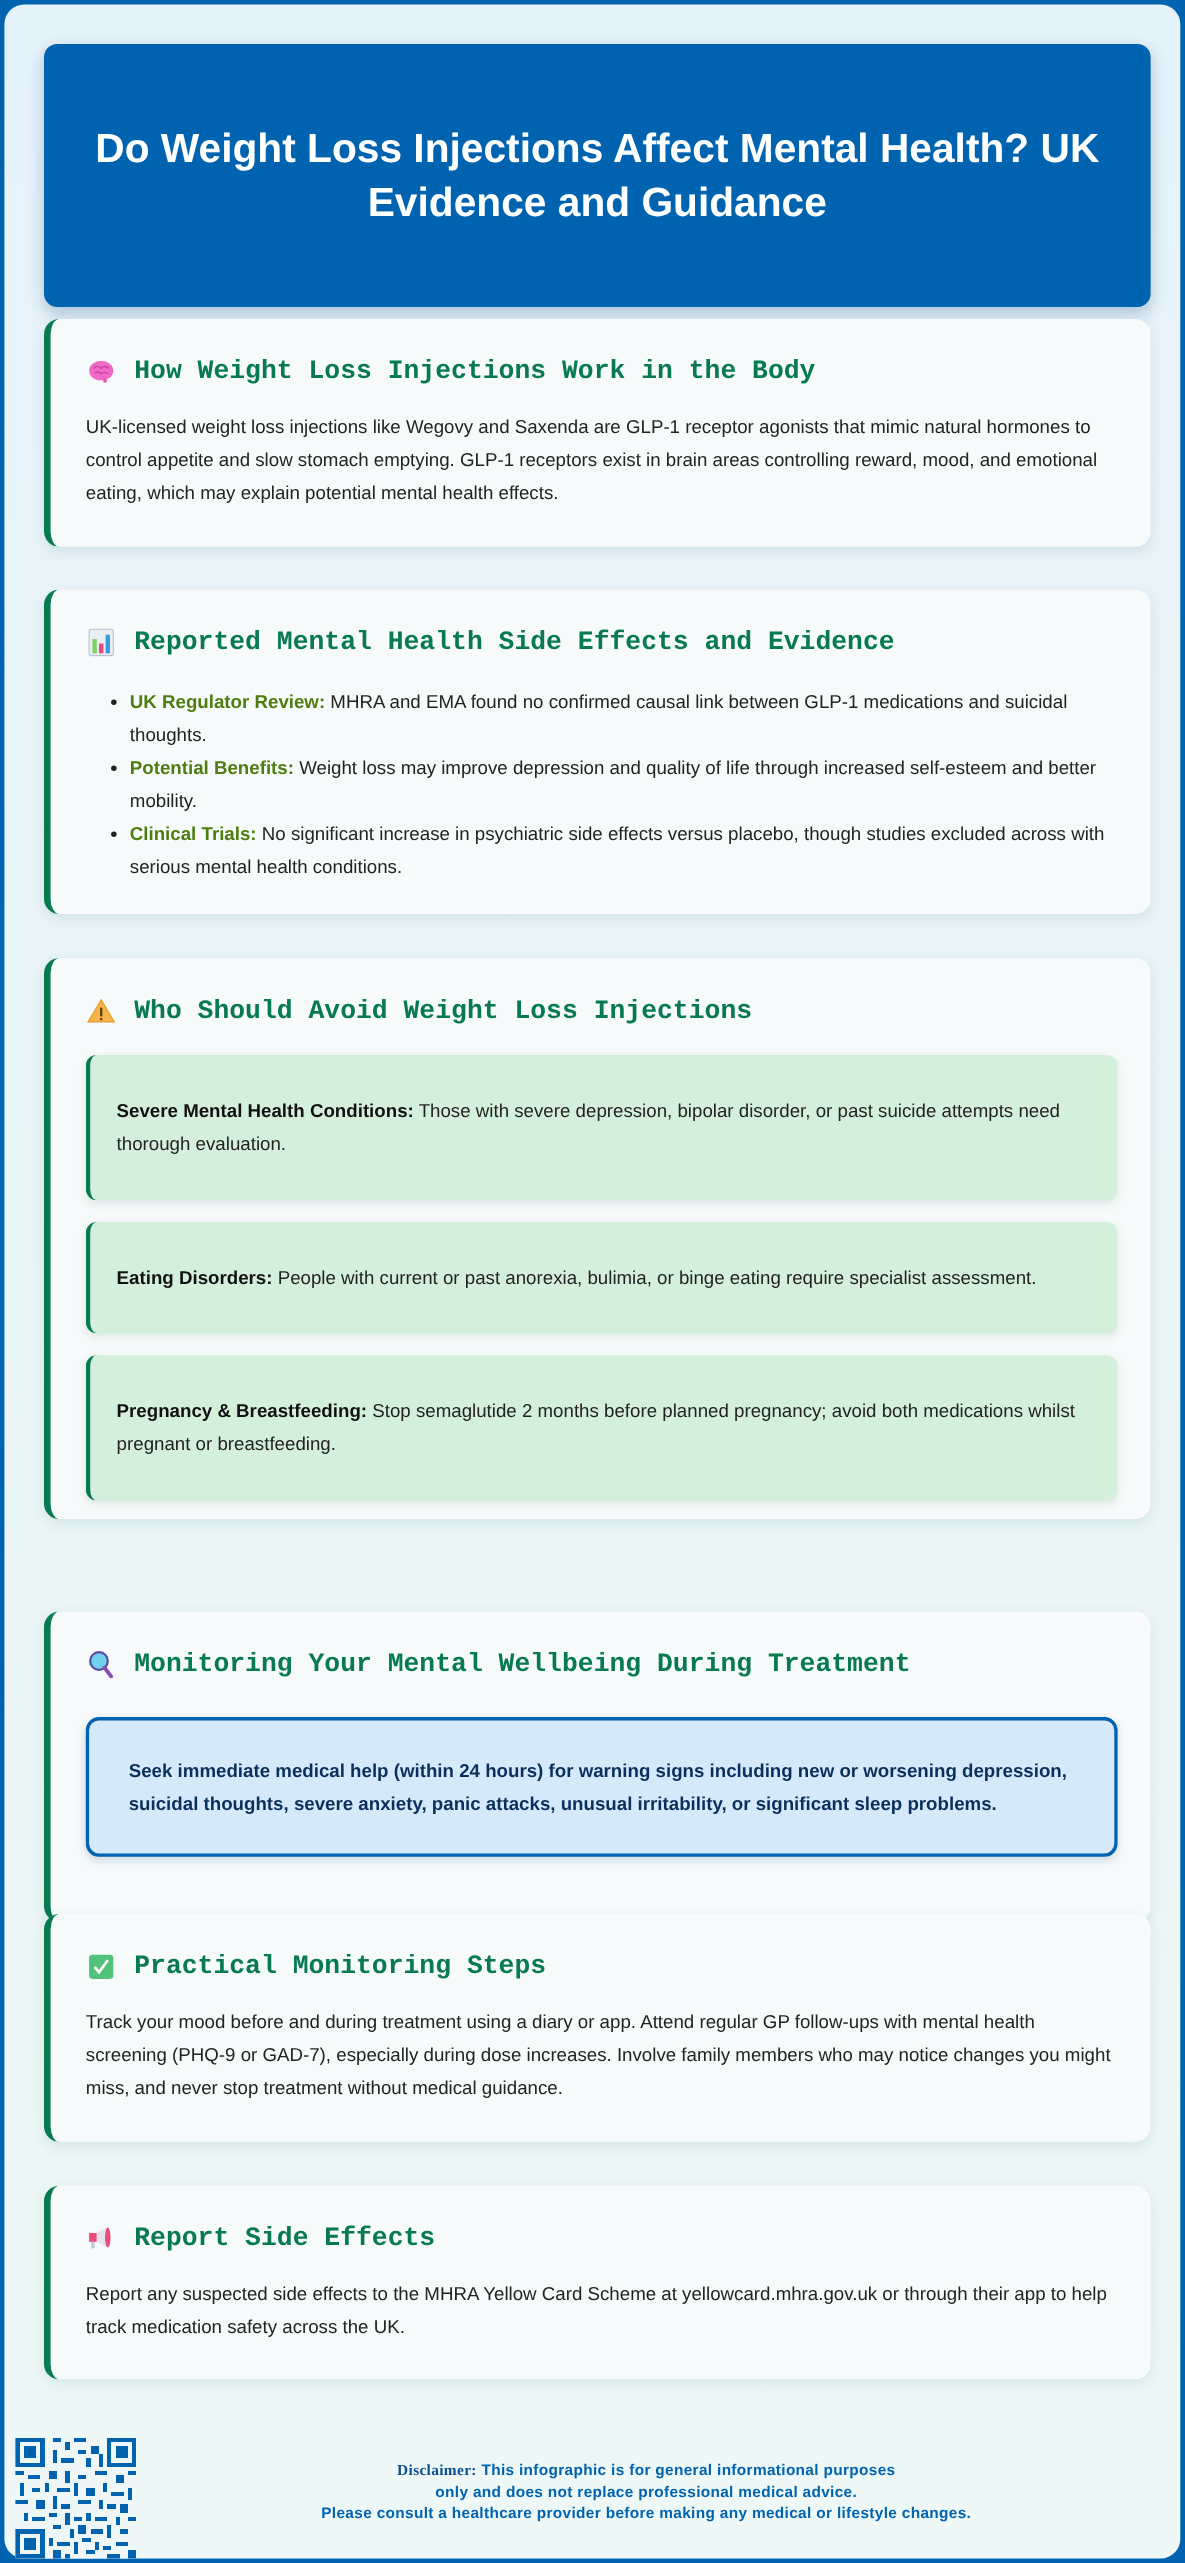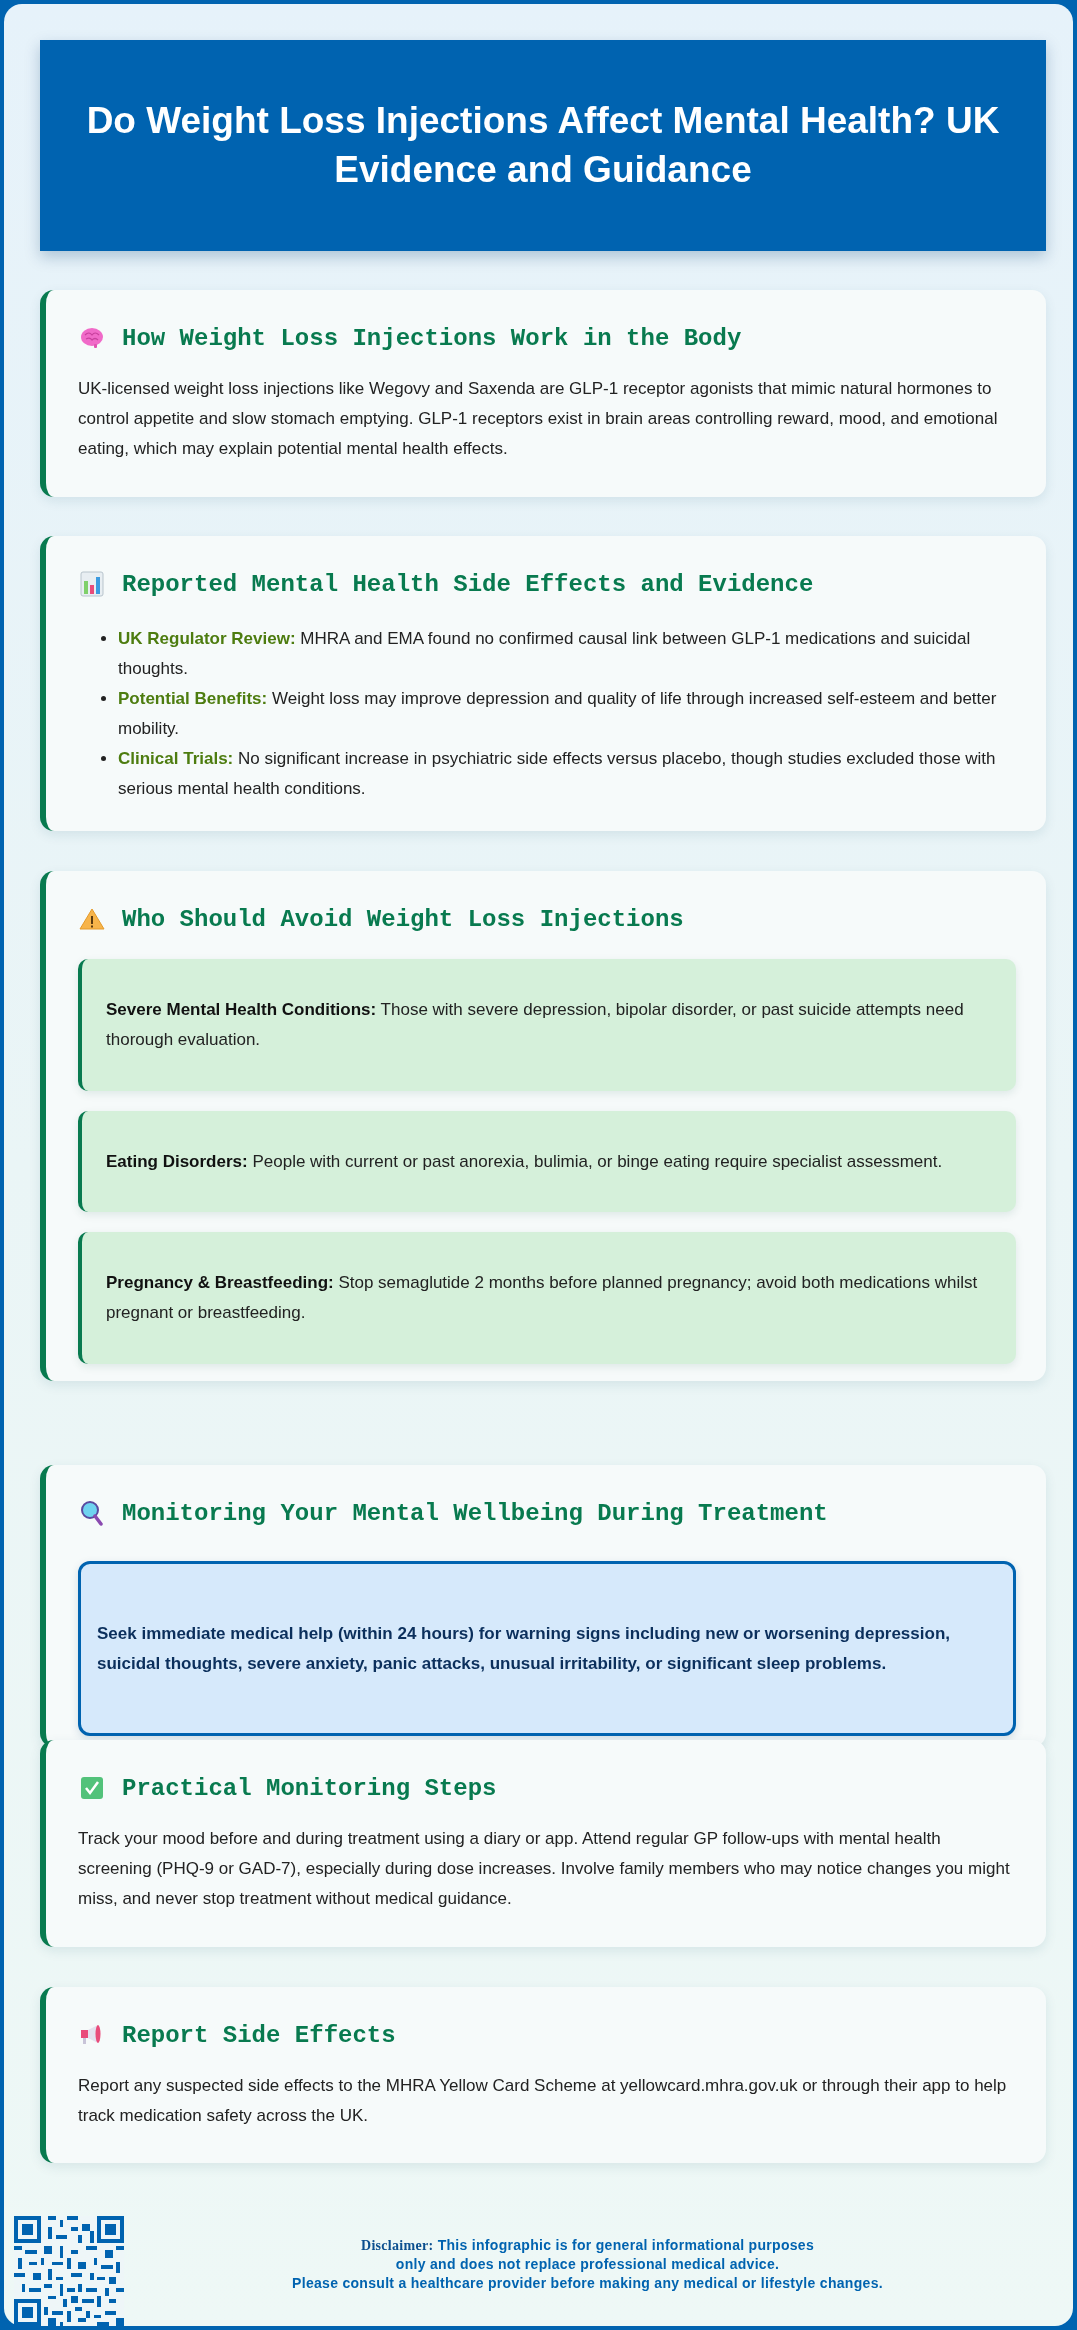--- a/index.html
+++ b/index.html
@@ -4,22 +4,22 @@
 <style>
   * { box-sizing: border-box; margin: 0; padding: 0; }
   html, body { width: 1077px; height: 2330px; background: #0063b0; }
   body { font-family: "Liberation Sans", sans-serif; position: relative; overflow: hidden; }
   .frame {
     position: absolute; left: 4px; top: 4px; width: 1069px; height: 2322px;
     border-radius: 18px;
     background: linear-gradient(180deg, #e6f2fa 0%, #eaf5f6 50%, #eef8f6 100%);
   }
   .hero {
-    position: absolute; left: 36px; top: 36px; width: 1006px; height: 211px;
-    background: #0063b0; border-radius: 0;
+    position: absolute; left: 36px; top: 36px; width: 1006px; height: 239px;
+    background: #0063b0; border-radius: 12px;
     box-shadow: 0 6px 14px rgba(0, 60, 110, 0.25);
     display: flex; align-items: center; justify-content: center; text-align: center;
     padding: 16px 40px;
   }
   .hero h1 {
     color: #ffffff; font-size: 37px; font-weight: bold; line-height: 1.3;
   }
   .card {
     position: absolute; left: 36px; width: 1006px;
     background: #f6fafa; border-radius: 14px;
@@ -46,21 +46,21 @@
   .sub {
     background: #d5f0da; border-radius: 10px; border-left: 4px solid #087a4f;
     box-shadow: 0 3px 8px rgba(0, 80, 60, 0.10);
     padding: 0 24px; display: flex; align-items: center;
     color: #222; font-size: 17px; line-height: 30px;
     margin-bottom: 20px;
   }
   .sub b { color: #111; }
   .alert {
     margin-top: 28px; background: #d6e9fb; border: 3px solid #0063b0; border-radius: 12px;
-    padding: 0 16px; height: 175px; display: flex; align-items: center;
+    padding: 0 36px; height: 127px; display: flex; align-items: center;
     color: #0b2f5c; font-weight: bold; font-size: 17px; line-height: 30px;
     box-shadow: 0 3px 8px rgba(0, 60, 110, 0.15);
   }
   .footer {
     position: absolute; left: 0; top: 2200px; width: 1077px; height: 120px;
   }
   .qr {
     position: absolute; left: 10px; top: 12px; width: 110px; height: 110px;
   }
   .disclaimer {
@@ -101,21 +101,21 @@
           <rect x="4" y="10" width="4" height="13" fill="#7fd06b"></rect>
           <rect x="10" y="14" width="4" height="9" fill="#e94b7a"></rect>
           <rect x="16" y="6" width="4" height="17" fill="#3b9be0"></rect>
         </svg>
       </span>
       <h2>Reported Mental Health Side Effects and Evidence</h2>
     </div>
     <ul class="ev">
       <li><b>UK Regulator Review:</b><span> MHRA and EMA found no confirmed causal link between GLP-1 medications and suicidal thoughts.</span></li>
       <li><b>Potential Benefits:</b><span> Weight loss may improve depression and quality of life through increased self-esteem and better mobility.</span></li>
-      <li><b>Clinical Trials:</b><span> No significant increase in psychiatric side effects versus placebo, though studies excluded those with serious mental health conditions.</span></li>
+      <li><b>Clinical Trials:</b><span> No significant increase in psychiatric side effects versus placebo, though studies excluded across with serious mental health conditions.</span></li>
     </ul>
   </div>
 
   <div class="card" style="top:867px; height:510px;">
     <div class="card-head">
       <span class="icon">
         <svg width="26" height="24" viewBox="0 0 26 24">
           <path d="M13 2 L25 22 L1 22 Z" fill="#f7b44a" stroke="#e49a2a" stroke-width="1"></path>
           <rect x="12" y="9" width="2" height="8" fill="#5a3a10"></rect>
           <rect x="12" y="18.5" width="2" height="2" fill="#5a3a10"></rect>

